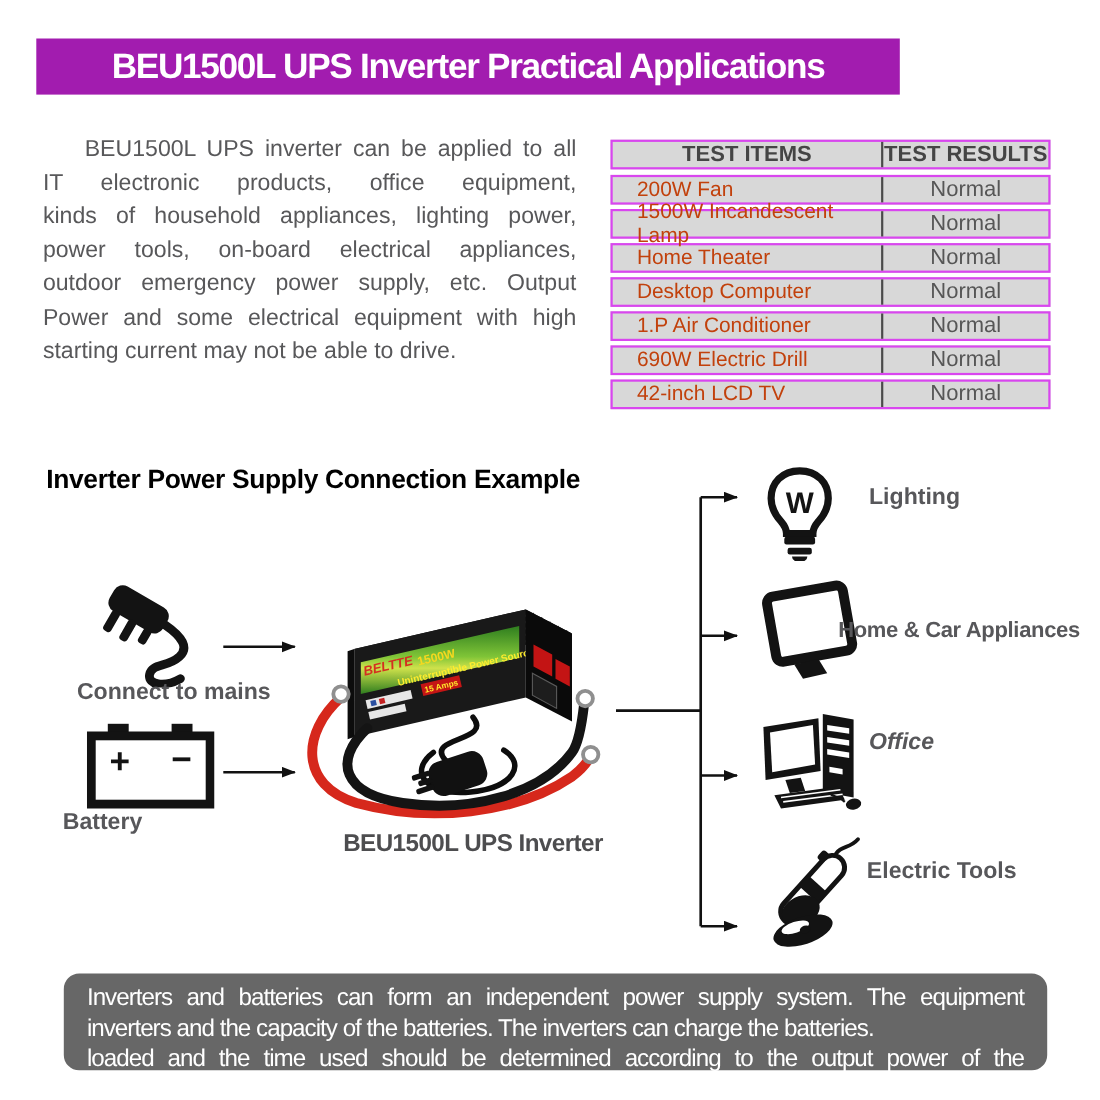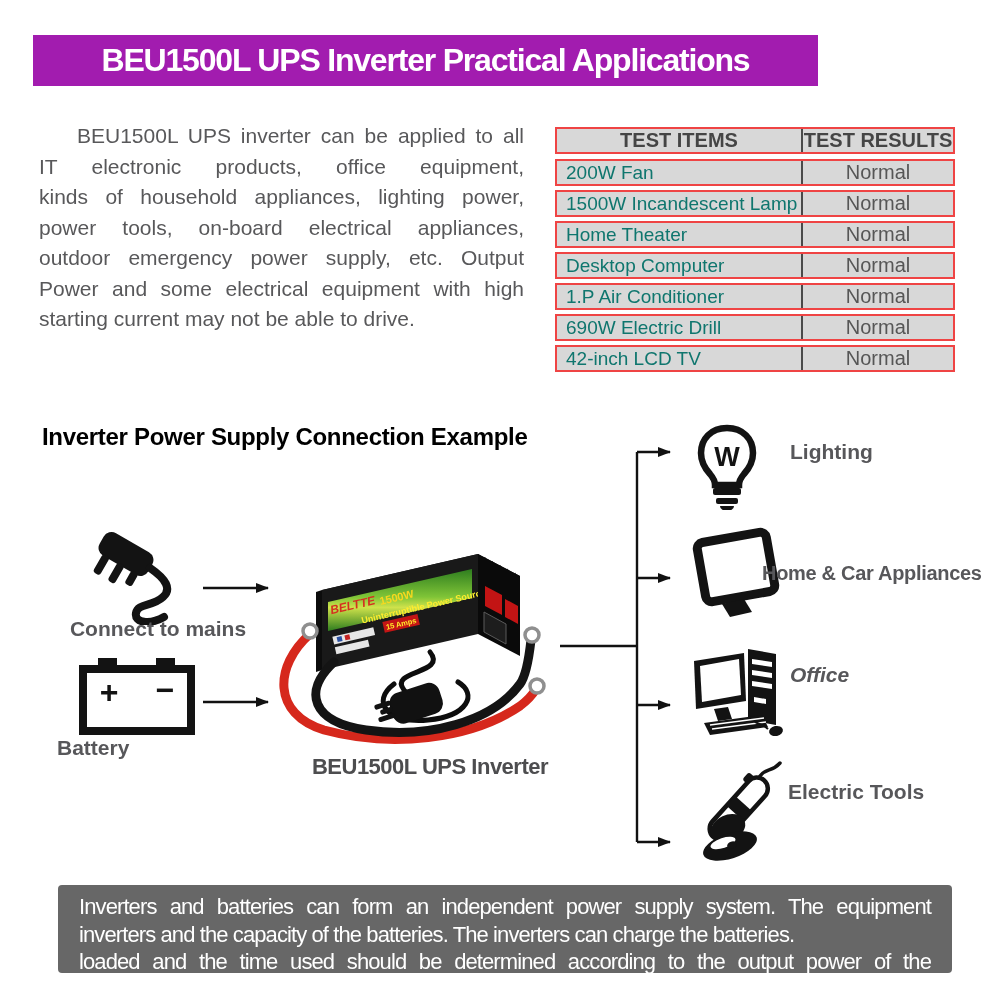--- a/index.html
+++ b/index.html
@@ -12,46 +12,46 @@
   .header-title{color:#ffffff;font-weight:bold;font-size:32px;letter-spacing:-1.2px;white-space:nowrap;}
 
   
   .intro{position:absolute;left:39px;top:121px;width:485px;font-size:21px;color:#58585a;}
   .intro .ln{height:30.5px;line-height:30.5px;text-align:justify;text-align-last:justify;overflow:hidden;}
   .intro .ln-first{text-indent:38px;}
   .intro .ln-last{text-align-last:left;}
 
   
   .ttable{position:absolute;left:555px;top:127px;width:400px;}
-  .trow{display:flex;background:#d8d8d8;border:2px solid #ef4444;height:27px;
+  .trow{display:flex;background:#d8d8d8;border:2px solid #d946ef;height:27px;
         margin-bottom:4px;box-sizing:border-box;}
   .trow.thead{margin-bottom:5px;}
   .tc1{width:246px;border-right:2px solid #4a4a4a;display:flex;align-items:center;
-       padding-left:9px;box-sizing:border-box;font-size:19px;color:#0f766e;}
+       padding-left:22px;box-sizing:border-box;font-size:19px;color:#c2410c;}
   .tc2{flex:1;display:flex;align-items:center;justify-content:center;font-size:20px;color:#565656;}
   .thead .tc1{justify-content:center;padding-left:0;font-weight:bold;font-size:20px;color:#454545;}
   .thead .tc2{font-weight:bold;color:#454545;}
 
   
   .diagram-title{position:absolute;left:42px;top:423px;font-size:24px;font-weight:bold;
                  letter-spacing:-0.3px;color:#000000;white-space:nowrap;}
   .dlabel{position:absolute;font-weight:bold;color:#57575a;white-space:nowrap;}
   .lbl-mains{left:52px;top:617px;width:212px;text-align:center;font-size:21px;}
   .lbl-battery{left:57px;top:736px;width:166px;font-size:21px;}
   .lbl-caption{left:296px;top:754px;width:268px;text-align:center;font-size:22px;
                letter-spacing:-0.5px;color:#4d4d4f;}
   .lbl-lighting{left:790px;top:440px;font-size:21px;}
   .lbl-homecar{left:762px;top:562px;font-size:20px;letter-spacing:-0.3px;}
   .lbl-office{left:790px;top:663px;font-size:21px;font-style:italic;}
   .lbl-tools{left:788px;top:780px;font-size:21px;}
   .abs{position:absolute;}
 
   
   .footer{position:absolute;left:58px;top:885px;width:894px;height:88px;background:#676767;
-          border-radius:4px;box-sizing:border-box;padding:8px 21px 0 21px;color:#ffffff;
+          border-radius:14px;box-sizing:border-box;padding:8px 21px 0 21px;color:#ffffff;
           font-size:22px;letter-spacing:-0.9px;}
   .footer .ln{line-height:27.5px;text-align:justify;text-align-last:justify;}
   .footer .ln-last{text-align-last:left;}
 </style>
 </head>
 <body>
 
 <div class="page">
 
   <div class="header-bar">

